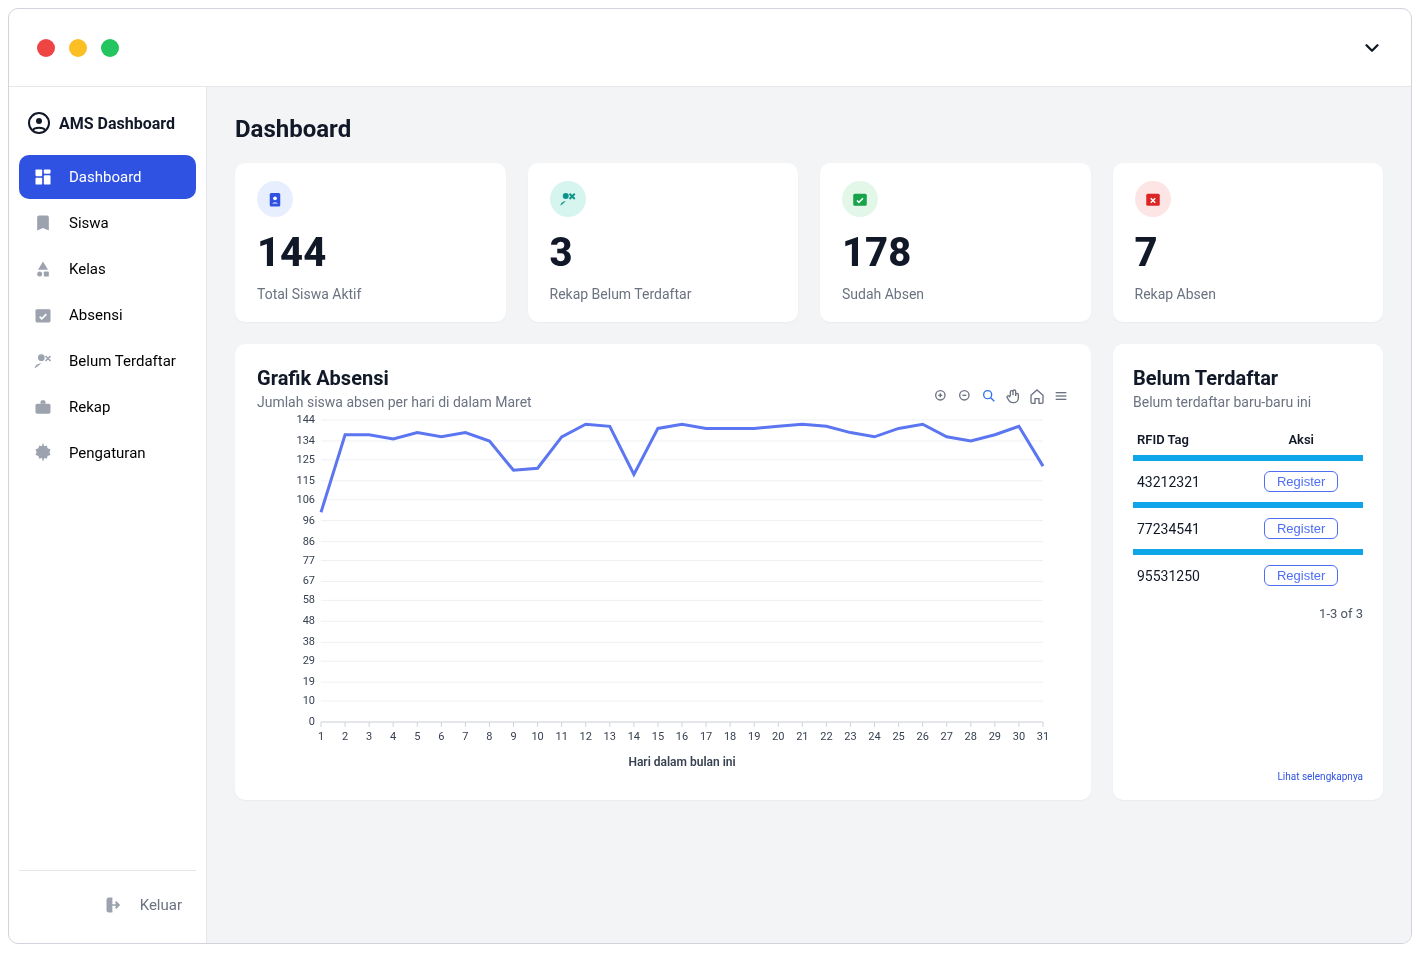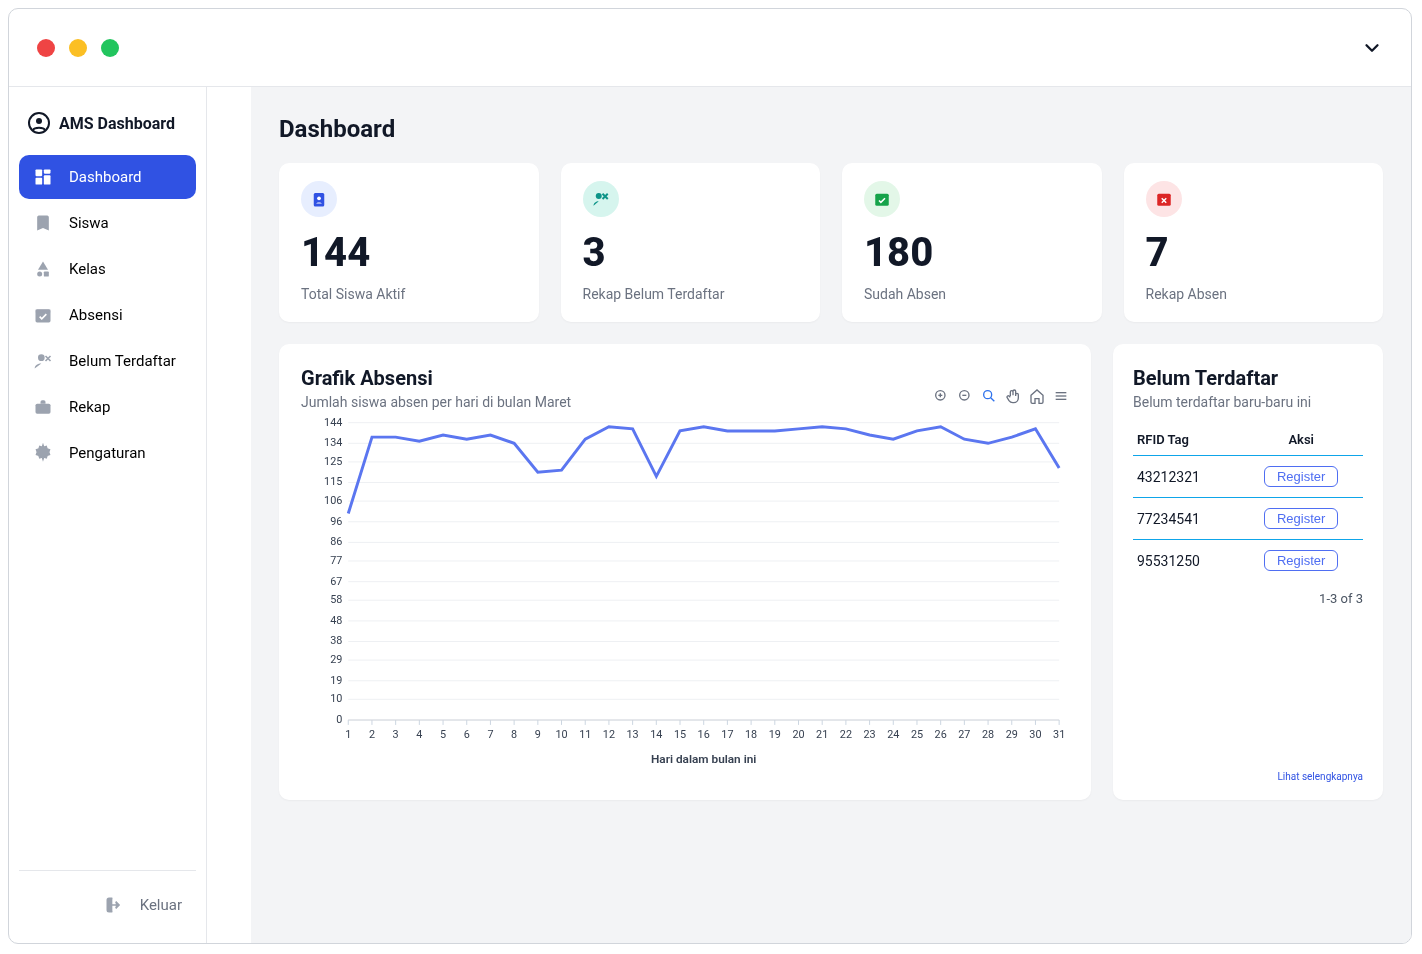--- a/index.html
+++ b/index.html
@@ -5,21 +5,21 @@
 * { box-sizing: border-box; margin: 0; padding: 0; }
 body { font-family: -apple-system, BlinkMacSystemFont, "Segoe UI", Roboto, Arial, sans-serif; background:#fff; color:#111827; width:1422px; height:954px; overflow:hidden; }
 .browser-frame { width:1404px; height:936px; margin:8px; border:1px solid #d1d5db; border-radius:10px; background:#fff; display:flex; flex-direction:column; overflow:hidden; }
 .titlebar { height:78px; border-bottom:1px solid #e5e7eb; display:flex; align-items:center; justify-content:space-between; padding:0 28px; }
 .traffic { display:flex; gap:14px; }
 .dot { width:18px; height:18px; border-radius:50%; }
 .dot.red { background:#ef4444; }
 .dot.yellow { background:#fbbf24; }
 .dot.green { background:#22c55e; }
 .chev { width:22px; height:22px; }
-.body { flex:1; display:flex; min-height:0;gap:44px; }
+.body { flex:1; display:flex; min-height:0; }
 .sidebar { width:198px; border-right:1px solid #e5e7eb; display:flex; flex-direction:column; padding:24px 10px 18px 10px; }
 .brand { display:flex; align-items:center; gap:8px; padding:0 8px 20px 8px; }
 .brand-text { font-weight:700; font-size:16px;}
 .nav { display:flex; flex-direction:column; gap:2px; }
 .nav-item { display:flex; align-items:center; gap:16px; padding:12px 14px; border-radius:10px; font-size:15px; color:#000000; cursor:pointer; }
 .nav-item.active { background:#3052e3; color:#fff; }
 .nav-item.active .nav-icon svg * { fill:#fff; }
 .nav-icon { width:20px; height:20px; display:flex; align-items:center; justify-content:center; }
 .nav-icon svg * { fill:#9ca3af; }
 .sidebar-spacer { flex:1; }
@@ -44,21 +44,21 @@
 .toolbar span { cursor:pointer; }
 .toolbar .tool-active svg * { stroke:#2f72ec; }
 .chart-wrap { position:relative; flex:1; margin-top:8px; }
 svg { display:block; }
 .side-card { width:270px; background:#fff; border-radius:10px; padding:22px 20px 16px 20px; box-shadow:0 1px 2px rgba(0,0,0,.04); display:flex; flex-direction:column; }
 .side-title { font-size:20px; font-weight:700; }
 .side-sub { font-size:14px; color:#6b7280; margin-top:4px; margin-bottom:14px; }
 .tbl { width:100%; border-collapse:collapse; }
 .tbl th { text-align:left; font-size:13px; font-weight:600; padding:8px 4px; }
 .tbl th:last-child, .tbl td:last-child { text-align:center; }
-.tbl td { padding:10px 4px; font-size:14px; border-top:1px solid #0ea5e9; }
+.tbl td { padding:10px 4px; font-size:14px; border-top:6px solid #0ea5e9; }
 .reg-btn { border:1px solid #4f6ef2; color:#4f6ef2; background:#fff; padding:2px 12px; border-radius:6px; font-size:13px; cursor:pointer; }
 .pager { text-align:right; font-size:13px; color:#4b5563; margin-top:10px; }
 .more { text-align:right; margin-top:auto; padding-top:16px; }
 .more a { color:#3052e3; font-size:10px; text-decoration:none; cursor:pointer; }
 .ytick { font-size:11px; fill:#374151; text-anchor:end; }
 .xtick { font-size:11px; fill:#374151; text-anchor:middle; }
 .axlabel { font-size:12px; fill:#374151; text-anchor:middle; font-weight:600;}
 .series { fill:none; stroke:#5b76f0; stroke-width:3; }
 </style>
 </head>
@@ -201,41 +201,41 @@
           <div class="card-val">3</div>
           <div class="card-label">Rekap Belum Terdaftar</div>
         </div>
         <div class="card">
           <div class="card-icon green">
               <svg width="18" height="18" viewBox="0 0 24 24">
                 <rect x="3" y="5" width="18" height="16" rx="2" fill="#16a34a"></rect>
                 <path d="M8 14l2.5 2.5L16 11" fill="none" stroke="#fff" stroke-width="2"></path>
               </svg>
             </div>
-          <div class="card-val">180</div>
+          <div class="card-val">178</div>
           <div class="card-label">Sudah Absen</div>
         </div>
         <div class="card">
           <div class="card-icon red">
               <svg width="18" height="18" viewBox="0 0 24 24">
                 <rect x="3" y="5" width="18" height="16" rx="2" fill="#dc2626"></rect>
                 <line x1="9" y1="11" x2="15" y2="17" stroke="#fff" stroke-width="2"></line>
                 <line x1="15" y1="11" x2="9" y2="17" stroke="#fff" stroke-width="2"></line>
               </svg>
             </div>
           <div class="card-val">7</div>
           <div class="card-label">Rekap Absen</div>
         </div>
       </div>
 
       <div class="row2">
         <div class="chart-card">
           <div>
             <div class="chart-title">Grafik Absensi</div>
-            <div class="chart-sub">Jumlah siswa absen per hari di bulan Maret</div>
+            <div class="chart-sub">Jumlah siswa absen per hari di dalam Maret</div>
           </div>
           <div class="toolbar">
             <span>
                 <svg width="16" height="16" viewBox="0 0 24 24" fill="none" stroke="#6b7280" stroke-width="2">
                   <circle cx="11" cy="11" r="7"></circle>
                   <line x1="11" y1="8" x2="11" y2="14"></line>
                   <line x1="8" y1="11" x2="14" y2="11"></line>
                 </svg>
               </span>
             <span>

